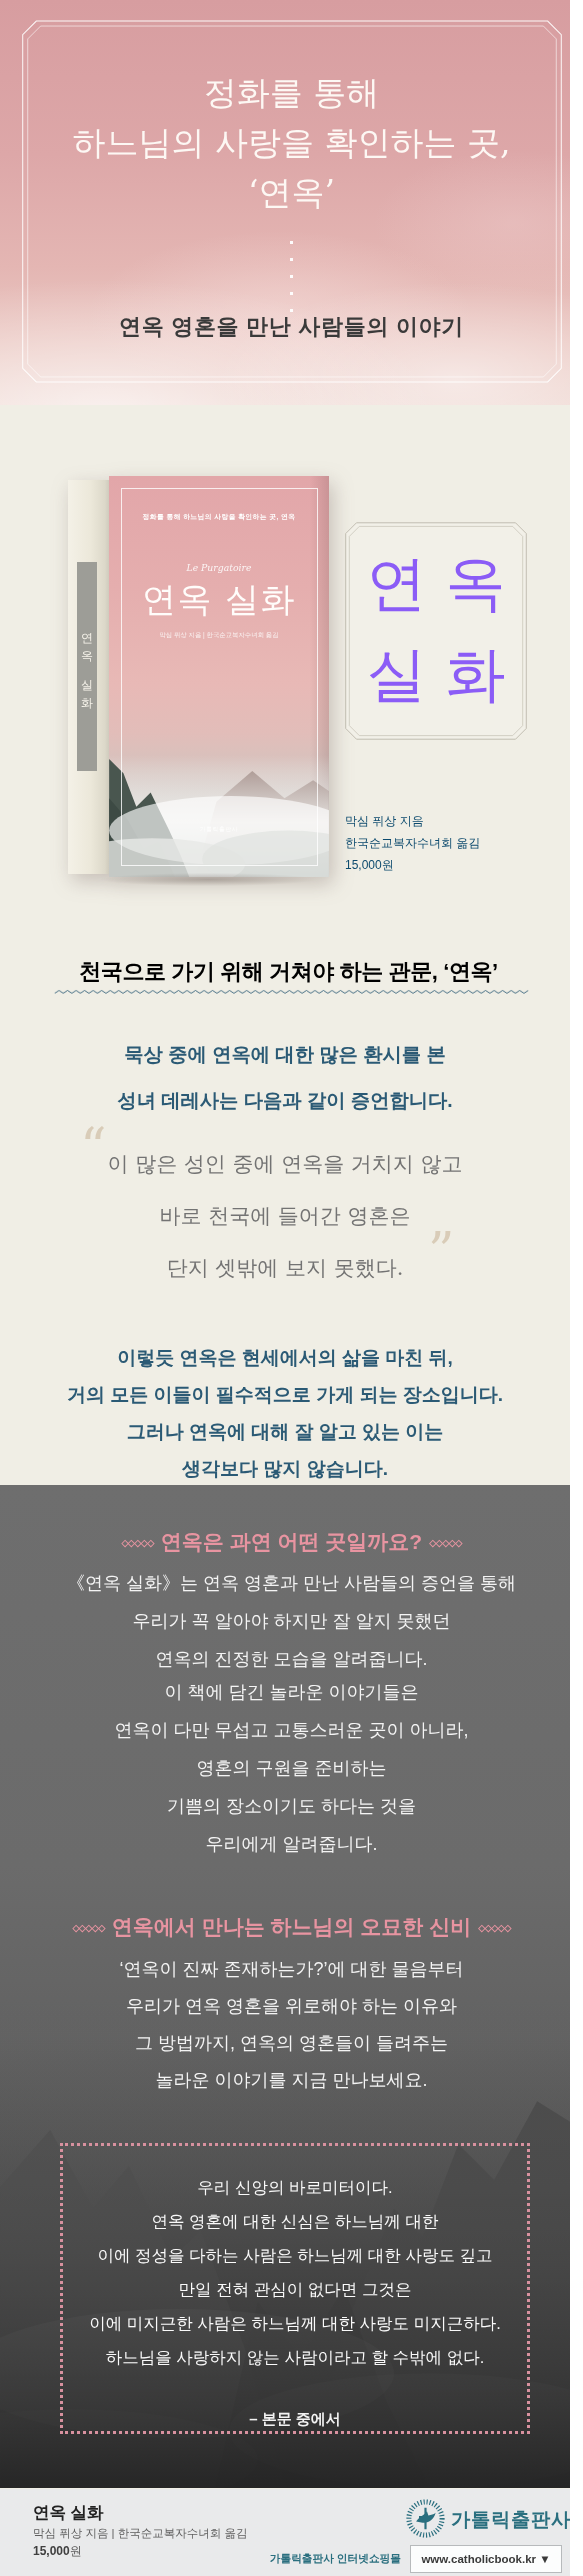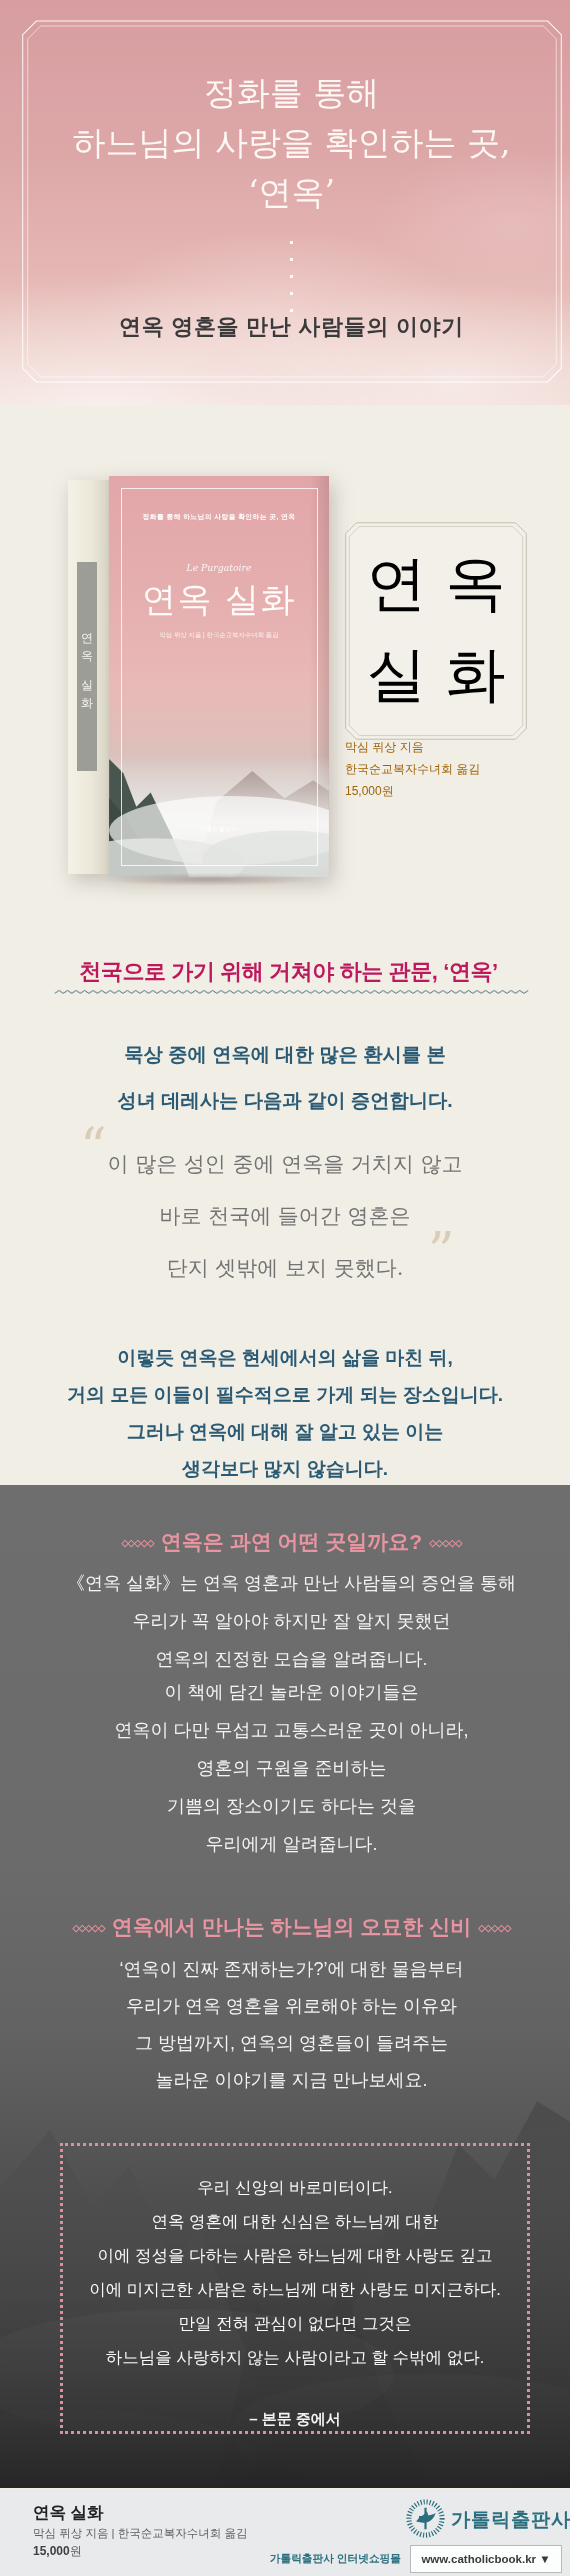--- a/index.html
+++ b/index.html
@@ -45,26 +45,26 @@
     font-family:"DejaVu Serif","Liberation Serif",serif;font-size:34px;line-height:36px;
     letter-spacing:1.4px;z-index:4;}
   .cover-author{position:absolute;left:0;right:0;top:155px;text-align:center;
     color:rgba(255,255,255,.85);font-size:6.4px;z-index:4;}
   .cover-mtn{position:absolute;left:0;bottom:0;width:220px;height:136px;z-index:2;}
   .cover-pub{position:absolute;left:0;right:0;bottom:43px;text-align:center;
     color:rgba(255,255,255,.9);font-size:5.7px;letter-spacing:0.7px;z-index:4;}
   .book-shadow{left:54px;top:870px;width:308px;height:18.6px;
     background:radial-gradient(50% 50% at 50% 50%, rgba(70,55,50,.28), rgba(0,0,0,0) 70%);}
 
-  .panel-row{font-family:"DejaVu Serif","Liberation Serif",serif;color:#000000;
+  .panel-row{font-family:"DejaVu Serif","Liberation Serif",serif;color:#8b5cf6;
     font-size:60px;line-height:62px;text-align:center;width:182px;}
-  .book-info{left:345px;top:736px;width:215px;font-size:12px;line-height:22px;color:#a16207;}
-
-  
-  .s1-heading{top:957px;font-size:22px;font-weight:bold;color:#be185d;letter-spacing:-0.4px;padding-left:7px;}
+  .book-info{left:345px;top:810px;width:215px;font-size:12px;line-height:22px;color:#0c4a6e;}
+
+  
+  .s1-heading{top:957px;font-size:22px;font-weight:bold;color:#000000;letter-spacing:-0.4px;padding-left:7px;}
   .s1-para{font-size:19.3px;font-weight:bold;color:#2b5a75;}
   .s1-quote{font-family:"DejaVu Serif","Liberation Serif",serif;font-size:21px;color:#737373;}
   .qmark{font-family:"DejaVu Serif","Liberation Serif",serif;font-size:52px;color:#d9ccb8;line-height:43px;}
 
   
   .dark{top:1485px;left:0;width:583px;height:1003px;overflow:hidden;
     background:linear-gradient(180deg,#6e6e6e 0%,#6b6b6b 38%,#626262 55%,#505050 70%,#3a3a3a 85%,#2c2c2c 100%);}
   .dark-mtn{position:absolute;left:0;bottom:0;width:583px;height:487px;z-index:0;}
   .dk{position:absolute;left:0;right:0;text-align:center;z-index:2;}
   .dk-heading{font-size:21px;font-weight:bold;color:#e894a1;}
@@ -227,22 +227,22 @@
       <div>우리가 연옥 영혼을 위로해야 하는 이유와</div>
       <div>그 방법까지, 연옥의 영혼들이 들려주는</div>
       <div>놀라운 이야기를 지금 만나보세요.</div>
     </div>
 
     <div class="quote-box">
       <div class="qb-lines">
         <div>우리 신앙의 바로미터이다.</div>
         <div>연옥 영혼에 대한 신심은 하느님께 대한</div>
         <div>이에 정성을 다하는 사람은 하느님께 대한 사랑도 깊고</div>
+        <div>만일 전혀 관심이 없다면 그것은</div>
         <div>이에 미지근한 사람은 하느님께 대한 사랑도 미지근하다.</div>
-        <div>만일 전혀 관심이 없다면 그것은</div>
         <div>하느님을 사랑하지 않는 사람이라고 할 수밖에 없다.</div>
       </div>
       <div class="qb-src">– 본문 중에서</div>
     </div>
   </div>
 
   <div class="abs footer">
     <div class="abs ft-title">연옥 실화</div>
     <div class="abs ft-byline">막심 퓌상 지음 | 한국순교복자수녀회 옮김</div>
     <div class="abs ft-price"><b>15,000</b><span>원</span></div>

